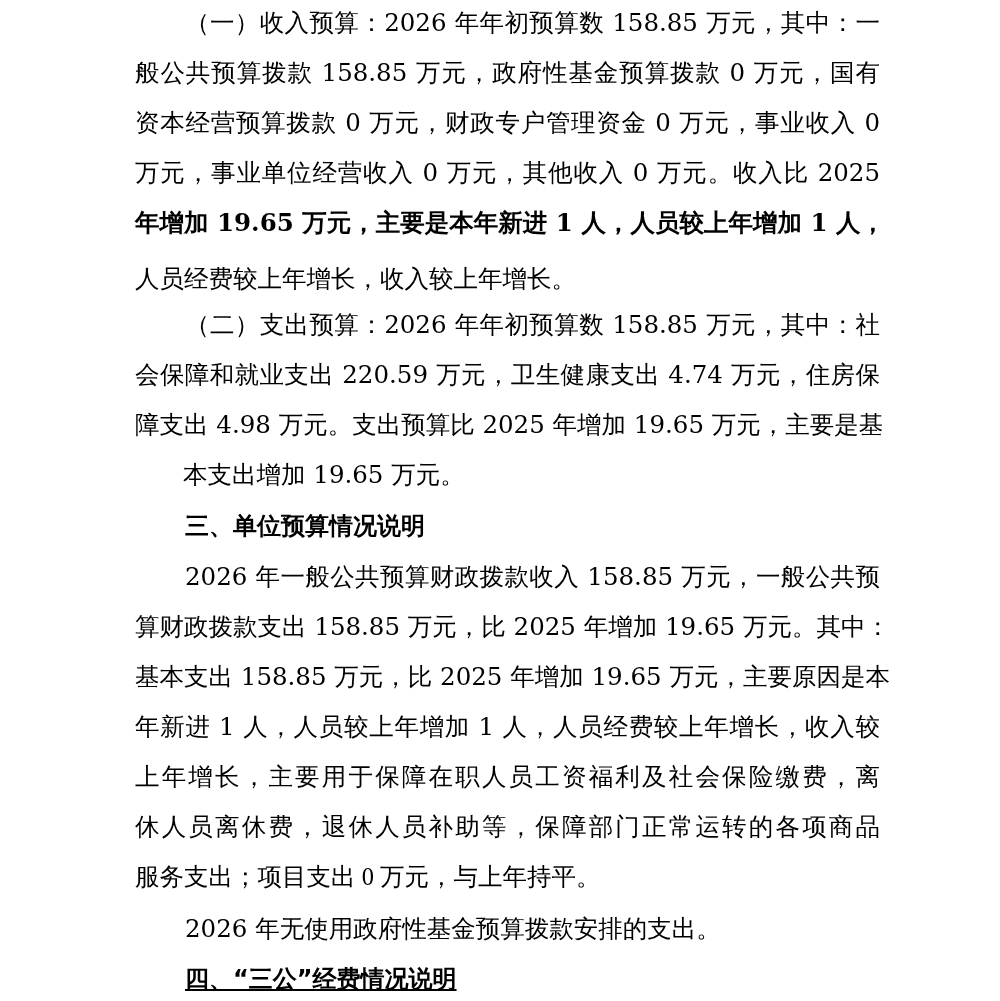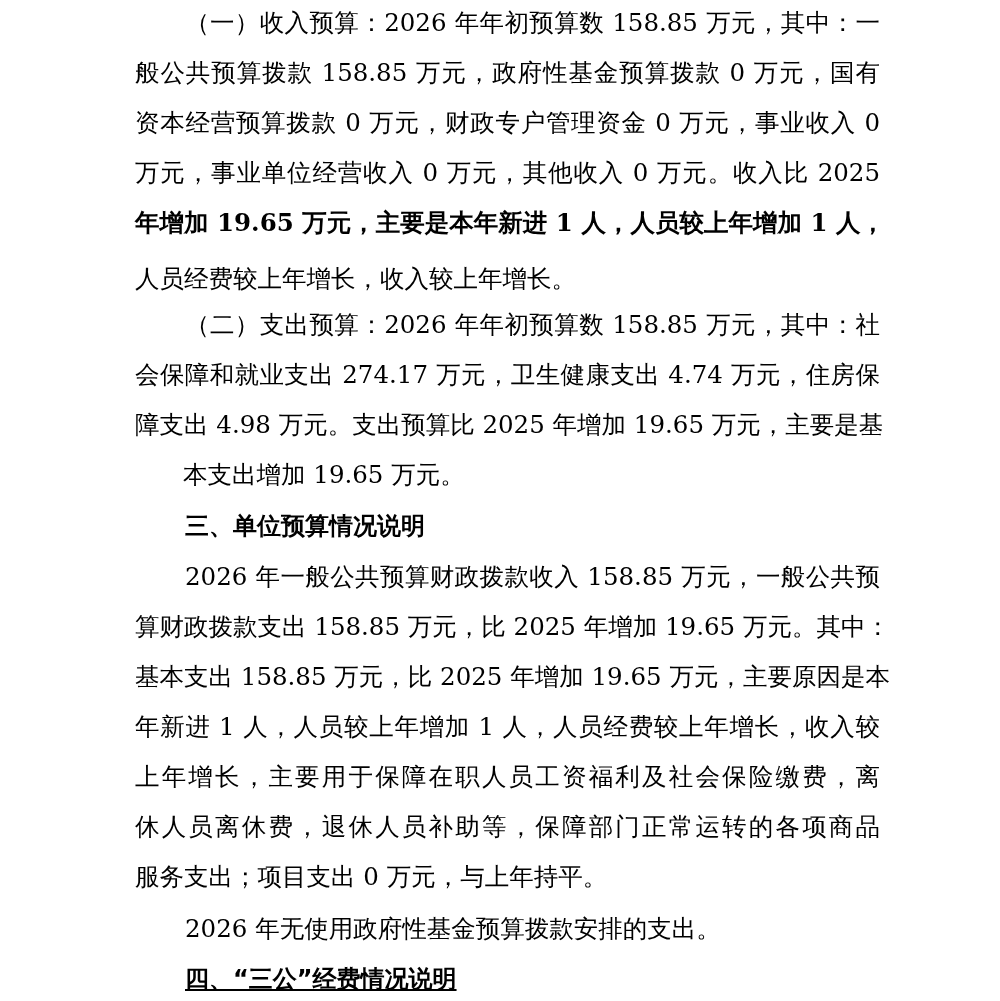--- a/index.html
+++ b/index.html
@@ -58,31 +58,31 @@
 <div class="page">
 
   <div class="line indent" style="top:8px;">（一）收入预算：2026 年年初预算数 158.85 万元，其中：一</div>
   <div class="line" style="top:58px;">般公共预算拨款 158.85 万元，政府性基金预算拨款 0 万元，国有</div>
   <div class="line" style="top:108px;">资本经营预算拨款 0 万元，财政专户管理资金 0 万元，事业收入 0</div>
   <div class="line" style="top:158px;">万元，事业单位经营收入 0 万元，其他收入 0 万元。收入比 2025</div>
   <div class="line" style="top:208px;font-weight:bold;">年增加 19.65 万元，主要是本年新进 1 人，人员较上年增加 1 人，</div>
   <div class="line last" style="top:258px;margin-top:6px;">人员经费较上年增长，收入较上年增长。</div>
 
   <div class="line indent" style="top:310px;">（二）支出预算：2026 年年初预算数 158.85 万元，其中：社</div>
-  <div class="line" style="top:360px;">会保障和就业支出 274.17 万元，卫生健康支出 4.74 万元，住房保</div>
+  <div class="line" style="top:360px;">会保障和就业支出 220.59 万元，卫生健康支出 4.74 万元，住房保</div>
   <div class="line" style="top:410px;">障支出 4.98 万元。支出预算比 2025 年增加 19.65 万元，主要是基</div>
   <div class="line last" style="top:460px;margin-left:48px;">本支出增加 19.65 万元。</div>
 
   <div class="heading" style="top:511px;">三、单位预算情况说明</div>
 
   <div class="line indent" style="top:562px;">2026 年一般公共预算财政拨款收入 158.85 万元，一般公共预</div>
   <div class="line" style="top:612px;">算财政拨款支出 158.85 万元，比 2025 年增加 19.65 万元。其中：</div>
   <div class="line" style="top:662px;">基本支出 158.85 万元，比 2025 年增加 19.65 万元，主要原因是本</div>
   <div class="line" style="top:712px;">年新进 1 人，人员较上年增加 1 人，人员经费较上年增长，收入较</div>
   <div class="line" style="top:762px;">上年增长，主要用于保障在职人员工资福利及社会保险缴费，离</div>
   <div class="line" style="top:812px;">休人员离休费，退休人员补助等，保障部门正常运转的各项商品</div>
-  <div class="line last" style="top:862px;">服务支出；项目支出 0 万元，与上年持平。</div>
+  <div class="line last" style="top:862px;font-family:Liberation Serif, serif;">服务支出；项目支出 0 万元，与上年持平。</div>
 
   <div class="line indent last" style="top:914px;">2026 年无使用政府性基金预算拨款安排的支出。</div>
 
   <div class="heading" style="top:964px;text-decoration:underline;">四、“三公”经费情况说明</div>
 
 </div>
 
 </body></html>

